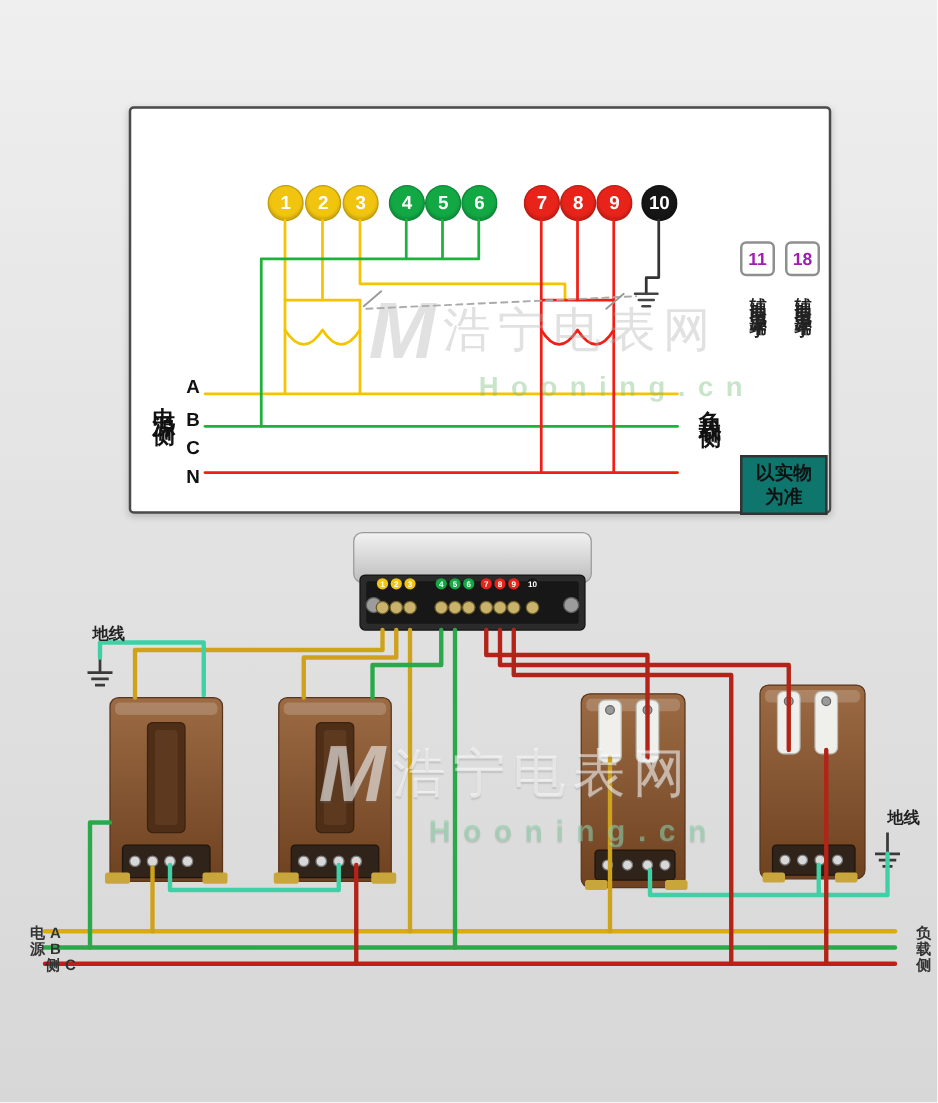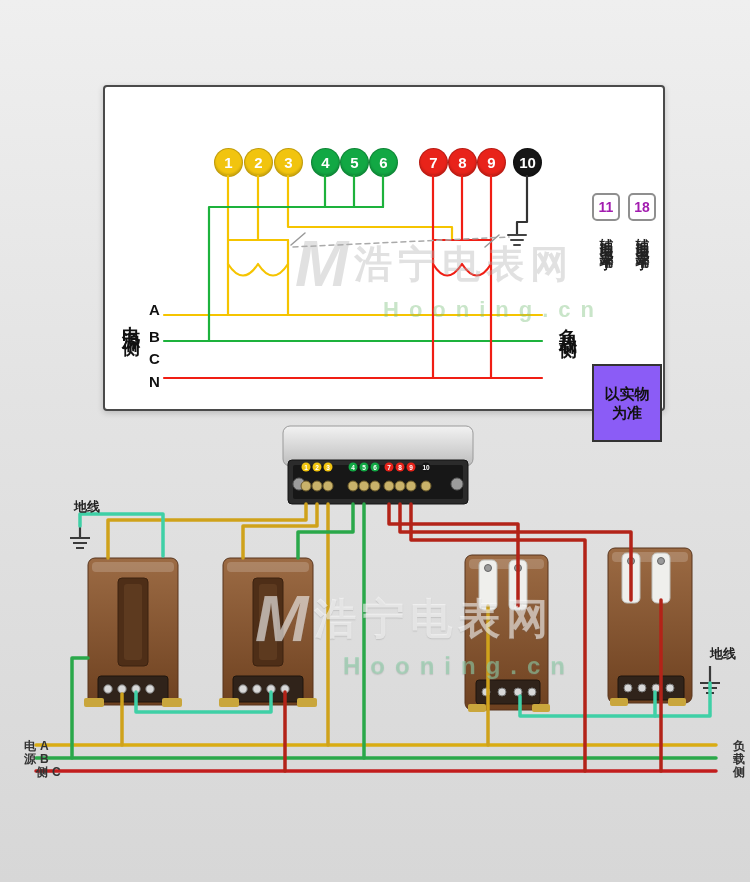--- a/index.html
+++ b/index.html
@@ -18,25 +18,25 @@
   .t-green{background:#12a844;}
   .t-red{background:#e8231a;}
   .t-black{background:#161616;}
   .vlabel{position:absolute;writing-mode:vertical-rl;text-orientation:upright;font-weight:bold;}
   .side-label{font-size:18px;letter-spacing:7px;color:#111;}
   .phase{position:absolute;left:44px;font-size:15px;font-weight:bold;}
   .aux-box{position:absolute;width:24px;height:24px;border:2px solid #8f8f8f;border-radius:5px;
     background:#fff;color:#a21caf;font-size:14px;font-weight:bold;display:flex;align-items:center;justify-content:center;}
   .aux-label{font-size:13.5px;letter-spacing:4px;color:#222;font-weight:bold;}
   .note-box{position:absolute;left:487px;top:277px;width:58px;border:2px solid #333;
-    padding:18px 4px;font-size:15px;font-weight:600;text-align:center;line-height:19px;background:#8b5cf6;}
+    padding:3px 4px;font-size:15px;font-weight:600;text-align:center;line-height:19px;background:#0f766e;}
   
   .wm{position:absolute;pointer-events:none;white-space:nowrap;}
   .wm .logo{font-size:64px;font-weight:bold;font-style:italic;vertical-align:middle;margin-right:6px;}
-  .wm .cn{font-size:38px;font-weight:bold;letter-spacing:6px;vertical-align:middle;}
+  .wm .cn{font-size:38px;font-weight:normal;letter-spacing:6px;vertical-align:middle;}
   .wm .en{display:block;font-size:22px;font-weight:bold;letter-spacing:10px;margin-left:88px;margin-top:-4px;}
   .wm-top{left:190px;top:140px;color:rgba(175,175,175,.38);}
   .wm-top .en{color:rgba(120,190,120,.40);}
   .wm-bot{left:255px;top:582px;color:rgba(255,255,255,.55);text-shadow:0 1px 1px rgba(120,120,120,.25);}
   .wm-bot .cn{font-size:42px;}
   .wm-bot .en{color:rgba(140,210,170,.55);font-size:24px;}
   
   .photo{position:absolute;left:0;top:420px;width:750px;height:462px;}
   .ground-label{position:absolute;font-size:13px;font-weight:bold;color:#222;margin-left:16px;}
   .busrow{position:absolute;font-size:12px;font-weight:bold;color:#333;padding-left:12px;}

